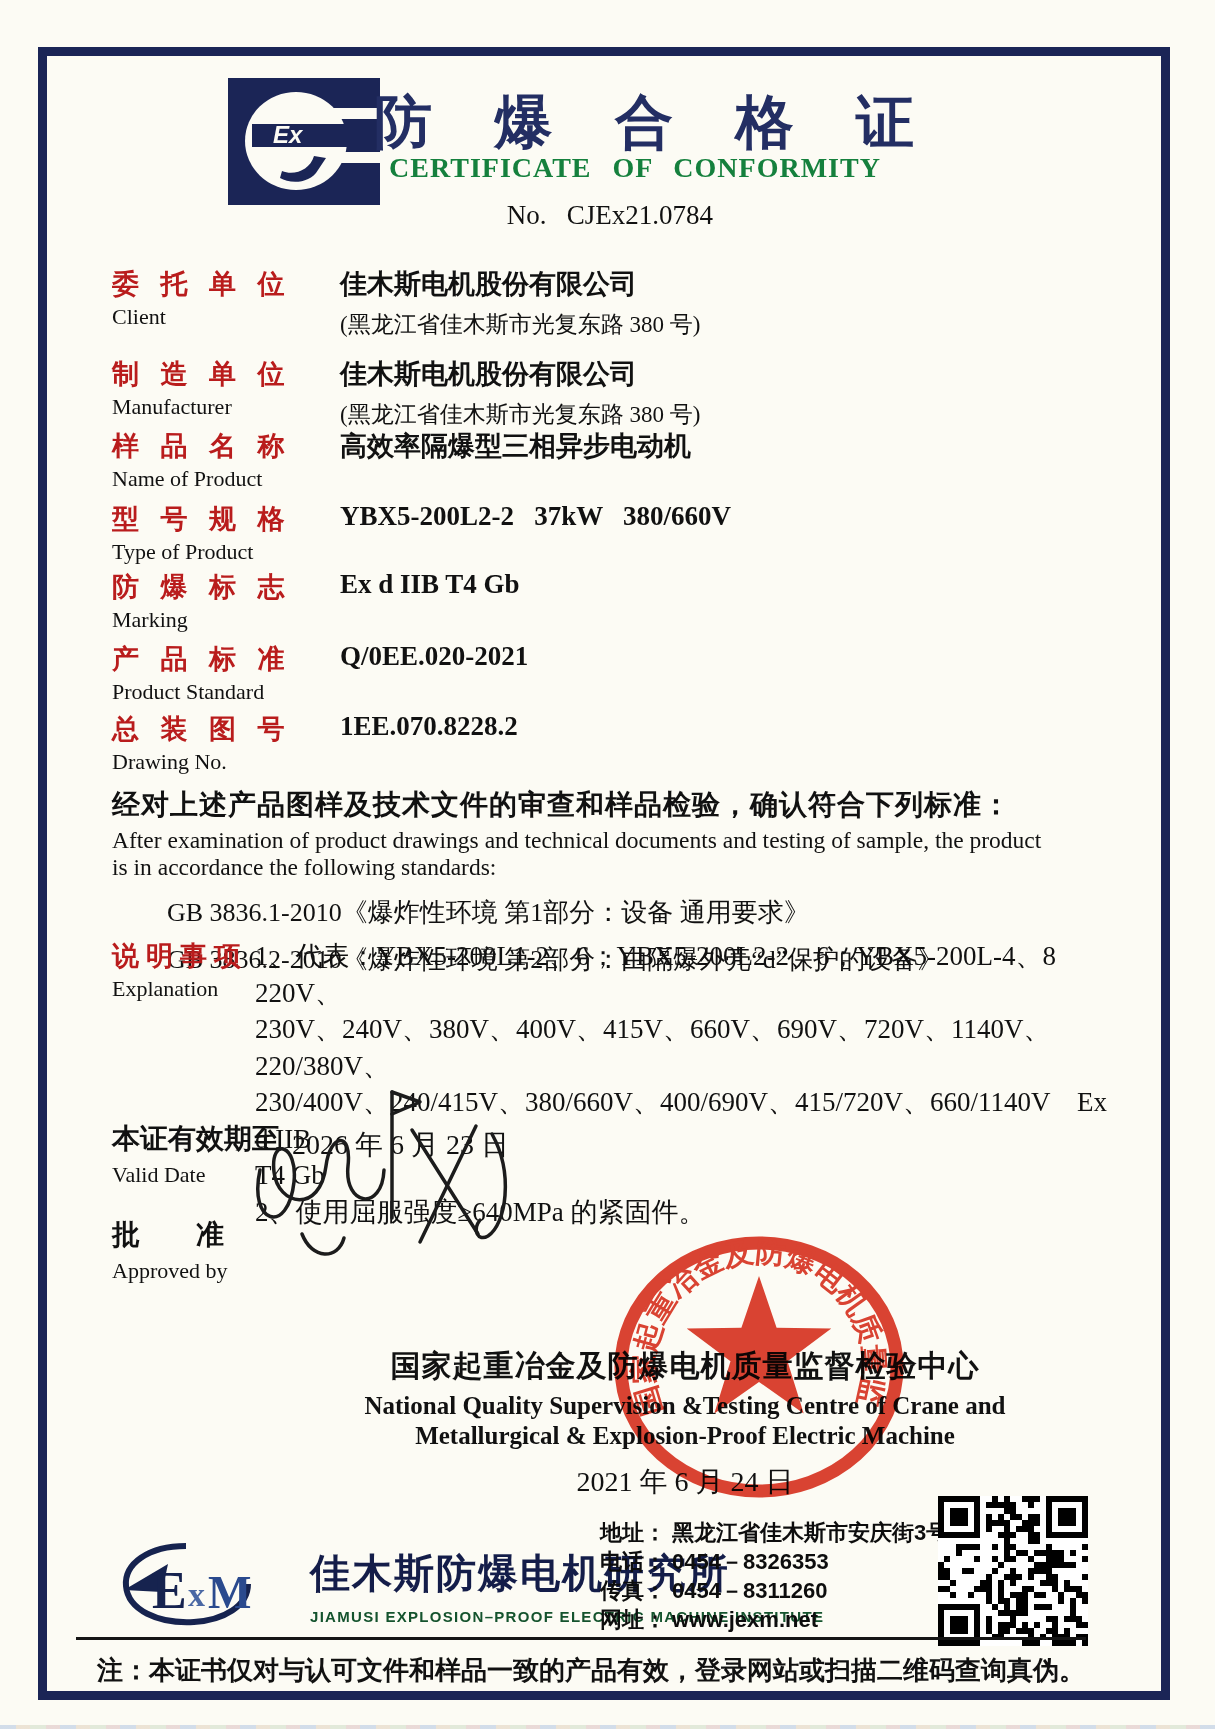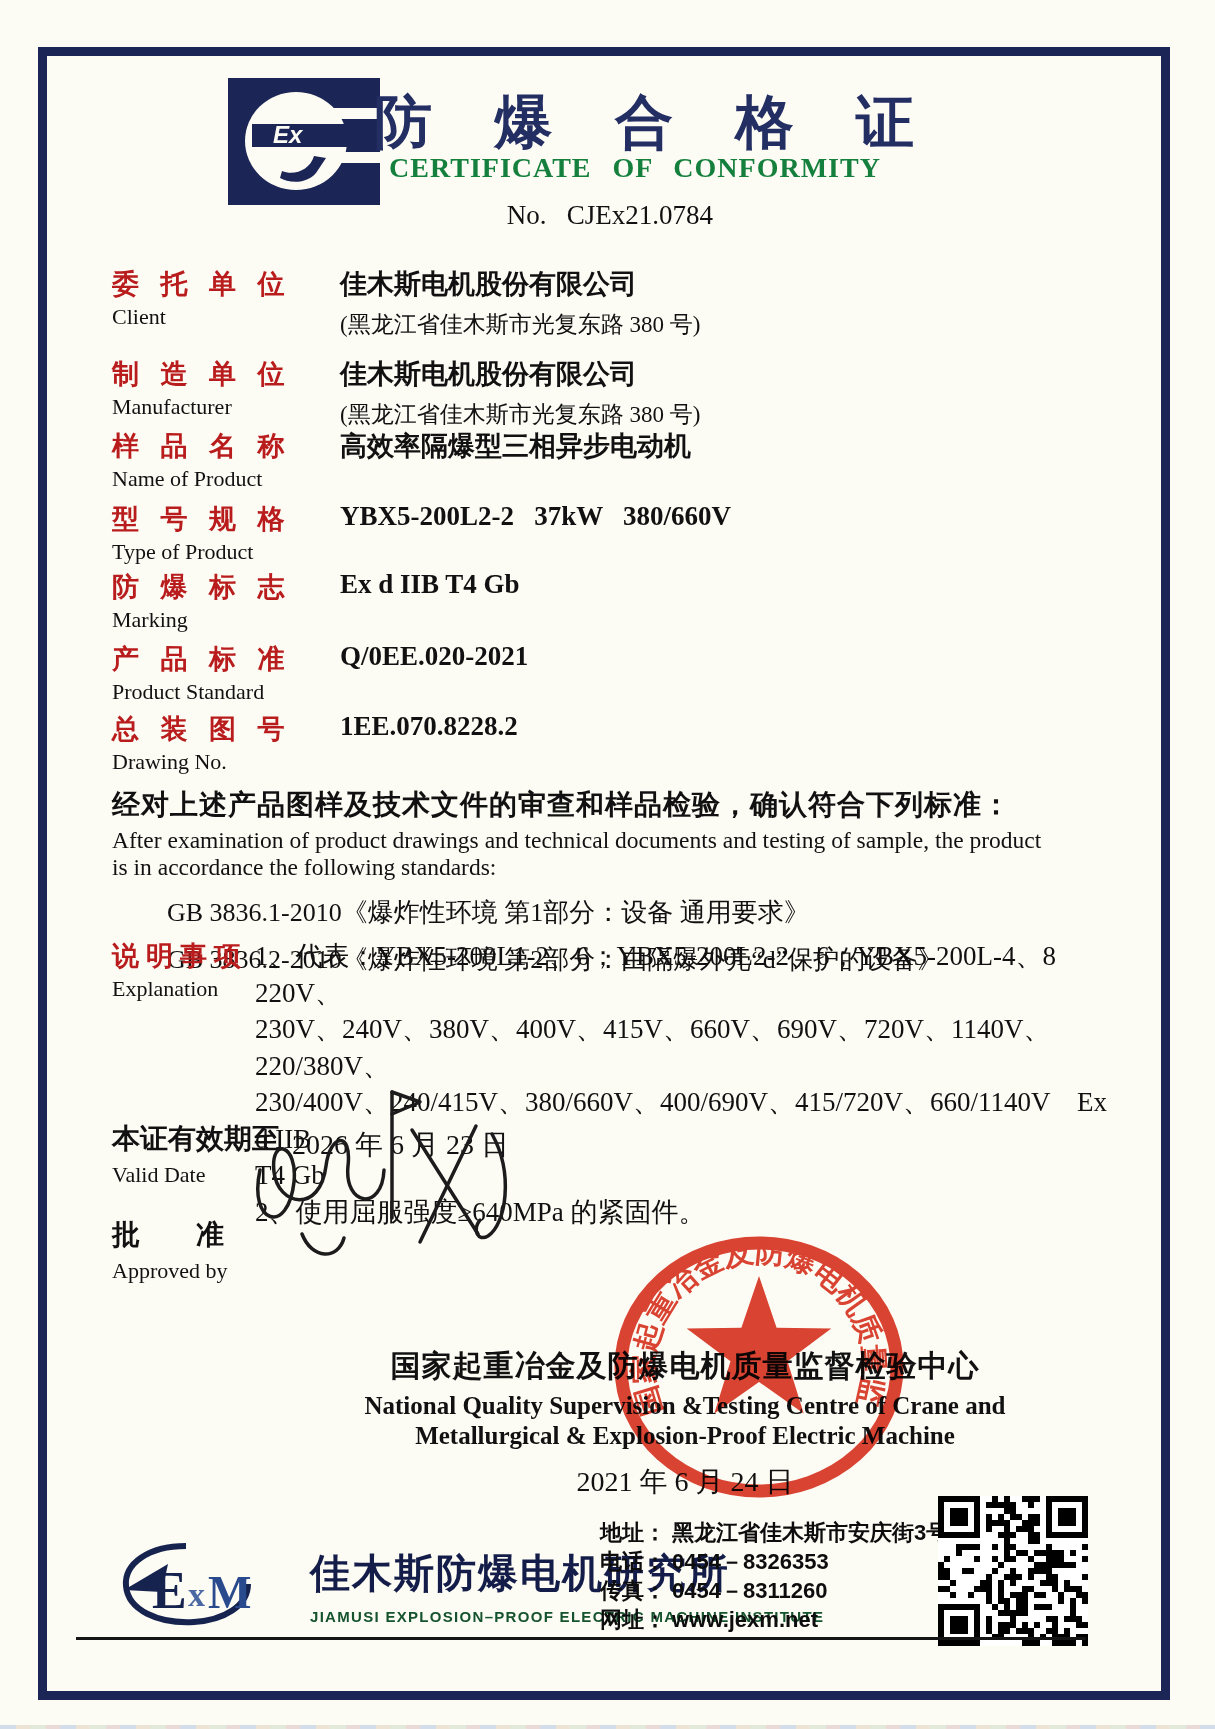--- a/index.html
+++ b/index.html
@@ -439,14 +439,15 @@
         <rect x="18" y="0" width="7" height="7" fill="#000"></rect>
         <rect x="19" y="1" width="5" height="5" fill="#fff"></rect>
         <rect x="20" y="2" width="3" height="3" fill="#000"></rect>
         <rect x="0" y="18" width="7" height="7" fill="#000"></rect>
         <rect x="1" y="19" width="5" height="5" fill="#fff"></rect>
         <rect x="2" y="20" width="3" height="3" fill="#000"></rect>
       </svg>
   </div>
 
   <div class="divider"></div>
+  <div class="note">注：本证书仅对与认可文件和样品一致的产品有效，登录网站或扫描二维码查询真伪。</div>
   <div class="scan-strip"></div>
 </div>
 
 </body></html>

